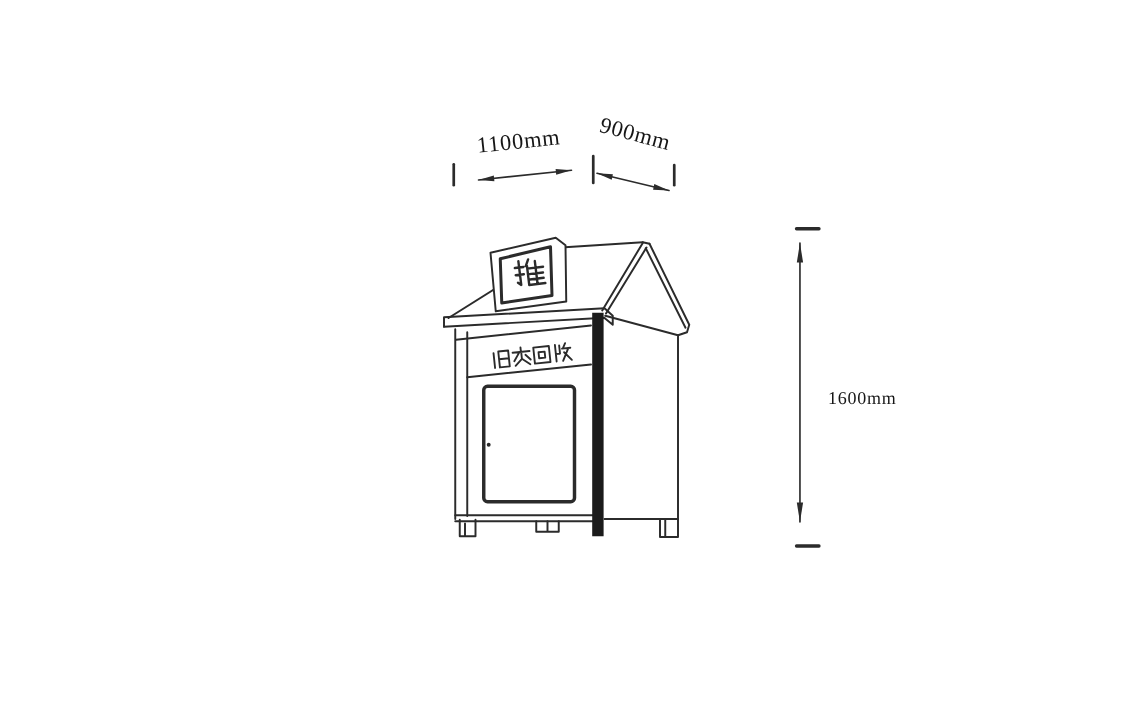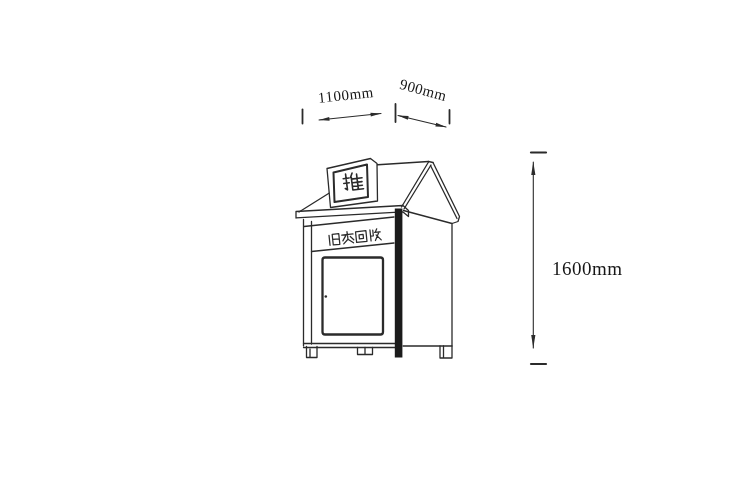--- a/index.html
+++ b/index.html
@@ -105,21 +105,21 @@
           <polygon fill="#2b2b2b" stroke="none" points="533.3,348 531.2,335 535.4,335"></polygon>
         </g>
       </g>
     </g>
   </svg>
 
   <div class="dim-label" style="left:318px; top:87px; transform:rotate(-6deg);">1100mm</div>
 
   <div class="dim-label" style="left:399px; top:82px; transform:rotate(15deg);">900mm</div>
 
-  <div class="dim-label" style="left:552px; top:258px; font-size:19px;">1600mm</div>
+  <div class="dim-label" style="left:552px; top:258px; font-size:12px;">1600mm</div>
 
   <div class="cjk-anchor" style="left:342px; top:172px; width:22px; height:22px;">
     <span class="cjk-hidden">推</span>
   </div>
   <div class="cjk-anchor" style="left:327px; top:231px; width:55px; height:15px;">
     <span class="cjk-hidden">旧衣回收</span>
   </div>
 
 </div>
 

